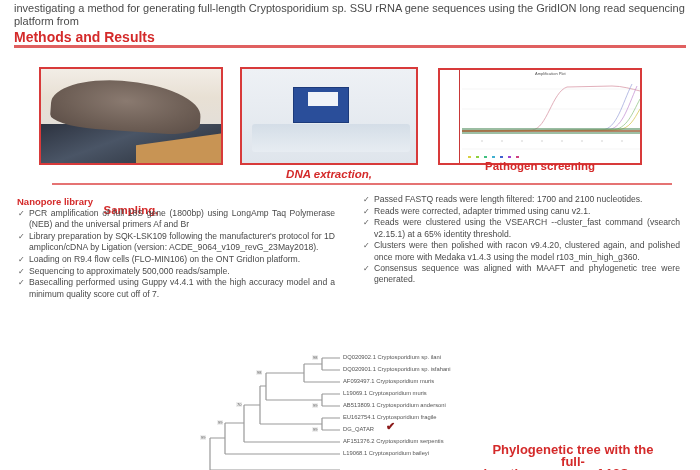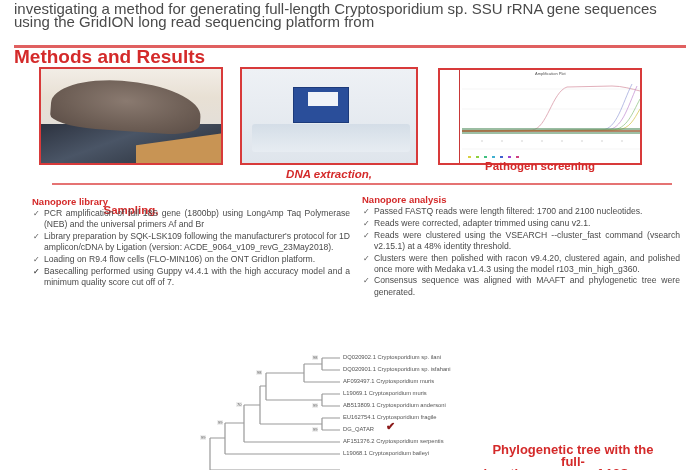--- a/index.html
+++ b/index.html
@@ -1,20 +1,20 @@
 <!DOCTYPE html>
 <html><head>
 <meta charset="utf-8">
 <style>
   * { box-sizing: border-box; margin: 0; padding: 0; }
   html, body { width: 700px; height: 470px; overflow: hidden; background: #ffffff; }
   body { font-family: "Liberation Sans", sans-serif; color: #3a3a3a; position: relative; }
 
-  .intro { position: absolute; left: 14px; top: 2px; width: 676px; font-size: 15px; line-height: 13px; color: #4a4a4a; }
-  .section-title { position: absolute; left: 14px; top: 46px; font-size: 19px; font-weight: bold; color: #d42a2a; }
+  .intro { position: absolute; left: 14px; top: 2px; width: 676px; font-size: 11px; line-height: 13px; color: #4a4a4a; }
+  .section-title { position: absolute; left: 14px; top: 29px; font-size: 14px; font-weight: bold; color: #d42a2a; }
   .section-rule { position: absolute; left: 14px; top: 45px; width: 672px; height: 3px; background: #e06060; }
 
   .panel { position: absolute; border: 2px solid #d83a3a; overflow: hidden; }
   .cap { position: absolute; font-weight: bold; font-size: 11.5px; color: #d42a2a; text-align: center; }
 
   #photo-sampling { left: 39px; top: 67px; width: 184px; height: 98px; background: linear-gradient(180deg,#f2ede6 0%, #e8e0d4 30%, #ddd 100%); }
   .body-animal { position: absolute; left: 10px; top: 12px; width: 150px; height: 50px; background: radial-gradient(ellipse at 50% 40%, #8a7a70 0%, #6d5e55 60%, #5a4c45 100%); border-radius: 60% 70% 30% 40% / 70% 80% 30% 30%; transform: rotate(4deg); }
   .blanket { position: absolute; left: 0; top: 55px; width: 100%; height: 43px; background: linear-gradient(160deg,#2d3340,#4a5566 40%,#232831); }
   .table { position: absolute; left: 95px; top: 70px; width: 90px; height: 30px; background: #c89454; transform: skewY(-8deg); }
 
@@ -24,21 +24,21 @@
   .tubes { position: absolute; left: 10px; top: 55px; width: 158px; height: 28px; background: linear-gradient(180deg,rgba(210,220,230,.9),rgba(235,240,245,.6)); border-radius: 3px; }
 
   #photo-pcr { left: 438px; top: 68px; width: 204px; height: 97px; background: #fff; }
   .pcr-sub { position: absolute; left: 0; top: 0; width: 20px; height: 100%; border-right: 1.5px solid #c83838; }
   .pcr-title { position: absolute; left: 95px; top: 1px; font-size: 4px; color: #555; }
   .pcr-svg { position: absolute; left: 22px; top: 4px; }
 
   .caption-rule { position: absolute; left: 52px; top: 183px; width: 620px; height: 2px; background: #e57373; }
 
   .col { position: absolute; top: 196px; width: 318px; font-size: 8.6px; line-height: 11.2px; color: #4a4a4a; }
-  .col-left { left: 32px; }
+  .col-left { left: 17px; }
   .col-right { left: 362px; top: 194px; width: 318px; }
   .col h3 { font-size: 9.5px; font-weight: bold; color: #d42a2a; margin-bottom: 1px; }
   .col ul { list-style: none; }
   .col li { position: relative; padding-left: 12px; text-align: justify; margin-bottom: 0.5px; }
   .check { position: absolute; left: 1px; top: 0; font-size: 8px; color: #555; }
 
   .tree { position: absolute; left: 0; top: 340px; }
   .leaf { position: absolute; font-size: 5.8px; color: #555; white-space: nowrap; }
   .boot { position: absolute; font-size: 4px; color: #555; background: #eee; padding: 0 1px; }
   .heart { position: absolute; color: #8b1a1a; font-size: 11px; font-weight: bold; }
@@ -110,31 +110,30 @@
 <div class="cap" style="left:438px; top:160px; width:204px;">Pathogen screening</div>
 
 <div class="caption-rule"></div>
 
 <div class="col col-left">
   <h3>Nanopore library</h3>
   <ul>
     <li><span class="check">✓</span><span>PCR amplification of full 18S gene (1800bp) using LongAmp Taq Polymerase (NEB) and the universal primers Af and Br</span></li>
     <li><span class="check">✓</span><span>Library preparation by SQK-LSK109 following the manufacturer's protocol for 1D amplicon/cDNA by Ligation (version: ACDE_9064_v109_revG_23May2018).</span></li>
     <li><span class="check">✓</span><span>Loading on R9.4 flow cells (FLO-MIN106) on the ONT GridIon platform.</span></li>
-    <li><span class="check">✓</span></li>
+    <li><span class="check">✓</span><span>Sequencing to approximately 500,000 reads/sample.</span></li>
     <li><span class="check">✓</span><span>Basecalling performed using Guppy v4.4.1 with the high accuracy model and a minimum quality score cut off of 7.</span></li>
   </ul>
 </div>
 
 <div class="col col-right">
-  <h3>Nanopore analysis</h3>
   <ul>
     <li><span class="check">✓</span><span>Passed FASTQ reads were length filtered: 1700 and 2100 nucleotides.</span></li>
     <li><span class="check">✓</span><span>Reads were corrected, adapter trimmed using canu v2.1.</span></li>
-    <li><span class="check">✓</span><span>Reads were clustered using the VSEARCH --cluster_fast command (vsearch v2.15.1) at a 48% identity threshold.</span></li>
+    <li><span class="check">✓</span><span>Reads were clustered using the VSEARCH --cluster_fast command (vsearch v2.15.1) at a 65% identity threshold.</span></li>
     <li><span class="check">✓</span><span>Clusters were then polished with racon v9.4.20, clustered again, and polished once more with Medaka v1.4.3 using the model r103_min_high_g360.</span></li>
     <li><span class="check">✓</span><span>Consensus sequence was aligned with MAAFT and phylogenetic tree were generated.</span></li>
   </ul>
 </div>
 
 <div class="tree" style="width:700px;height:130px;">
   <svg width="700" height="130" viewBox="0 0 700 130" style="position:absolute;left:0;top:0;">
     <g stroke="#999" stroke-width="1.2" fill="none">
 
       <path d="M322 18 H340 M322 30 H340 M322 18 V30"></path>

